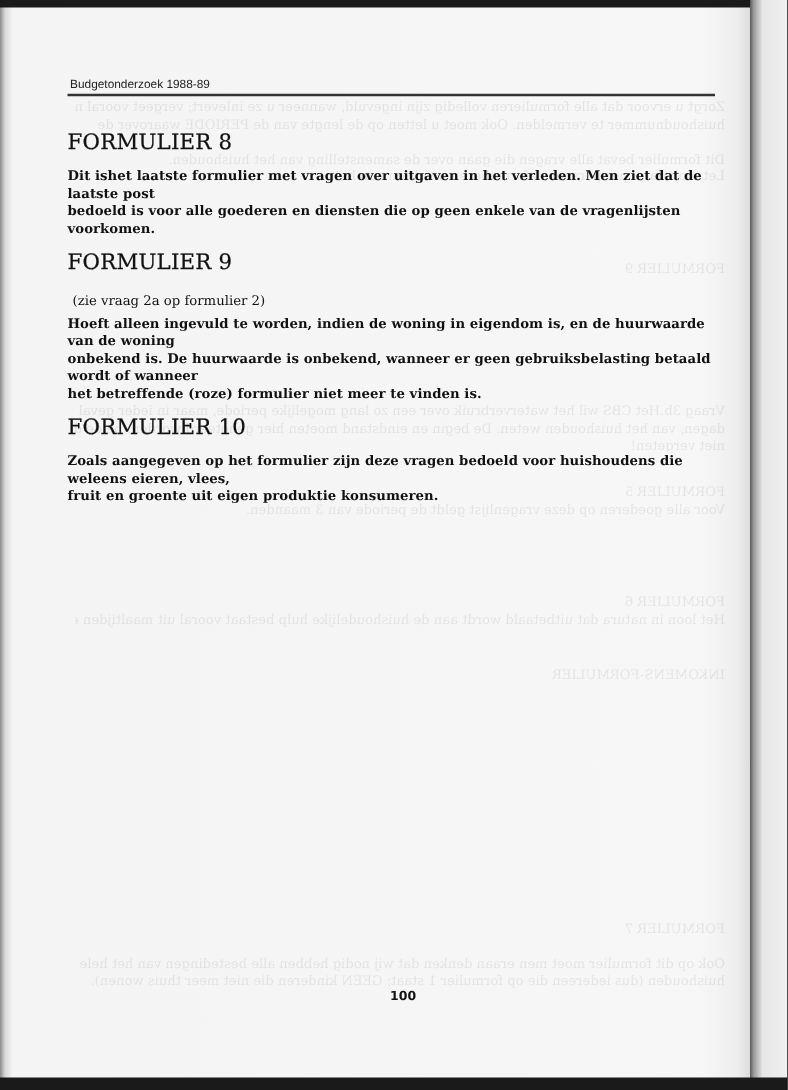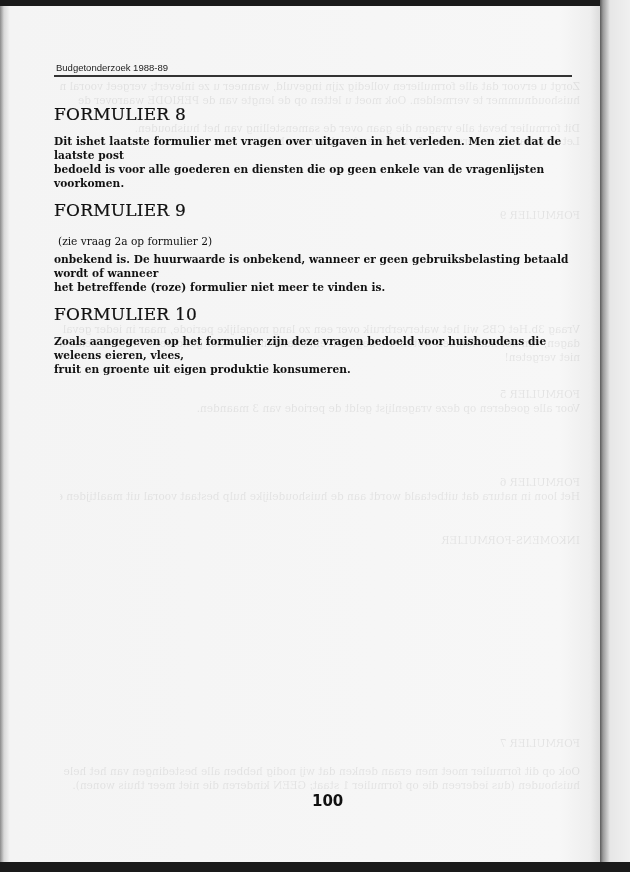--- a/index.html
+++ b/index.html
@@ -43,21 +43,21 @@
     font-size: 17px; font-weight: normal; margin: 0; letter-spacing: 0.2px;
     -webkit-text-stroke: 0.2px #111;
   }
   .para { margin: 0; font-weight: bold; letter-spacing: 0.05px; }
   .para-normal { margin: 4px; font-weight: normal; }
   .gap-title { height: 13px; }
   .gap-section { height: 13px; }
 
   .page-number {
     position: absolute; left: 312px; top: 792px;
-    font-family: "DejaVu Sans", sans-serif; font-size: 15px; color: #111; font-weight: bold;
+    font-family: "DejaVu Sans", sans-serif; font-size: 10px; color: #111; font-weight: bold;
   }
 </style>
 </head>
 <body>
 
 <div class="topbar"></div>
 <div class="page"></div>
 <div class="spine"></div>
 
 <div class="bleed">
@@ -98,20 +98,21 @@
     <div class="gap-title"></div>
     <p class="para">Dit ishet laatste formulier met vragen over uitgaven in het verleden. Men ziet dat de laatste post</p>
     <p class="para">bedoeld is voor alle goederen en diensten die op geen enkele van de vragenlijsten voorkomen.</p>
   </section>
   <div class="gap-section"></div>
 
   <section>
     <h2 class="section-title">FORMULIER 9</h2>
     <div class="gap-title"></div>
     <p class="para-normal">(zie vraag 2a op formulier 2)</p>
+    <p class="para">Hoeft alleen ingevuld te worden, indien de woning in eigendom is, en de huurwaarde van de woning</p>
     <p class="para">onbekend is. De huurwaarde is onbekend, wanneer er geen gebruiksbelasting betaald wordt of wanneer</p>
     <p class="para">het betreffende (roze) formulier niet meer te vinden is.</p>
   </section>
   <div class="gap-section"></div>
 
   <section>
     <h2 class="section-title">FORMULIER 10</h2>
     <div class="gap-title"></div>
     <p class="para">Zoals aangegeven op het formulier zijn deze vragen bedoeld voor huishoudens die weleens eieren, vlees,</p>
     <p class="para">fruit en groente uit eigen produktie konsumeren.</p>

